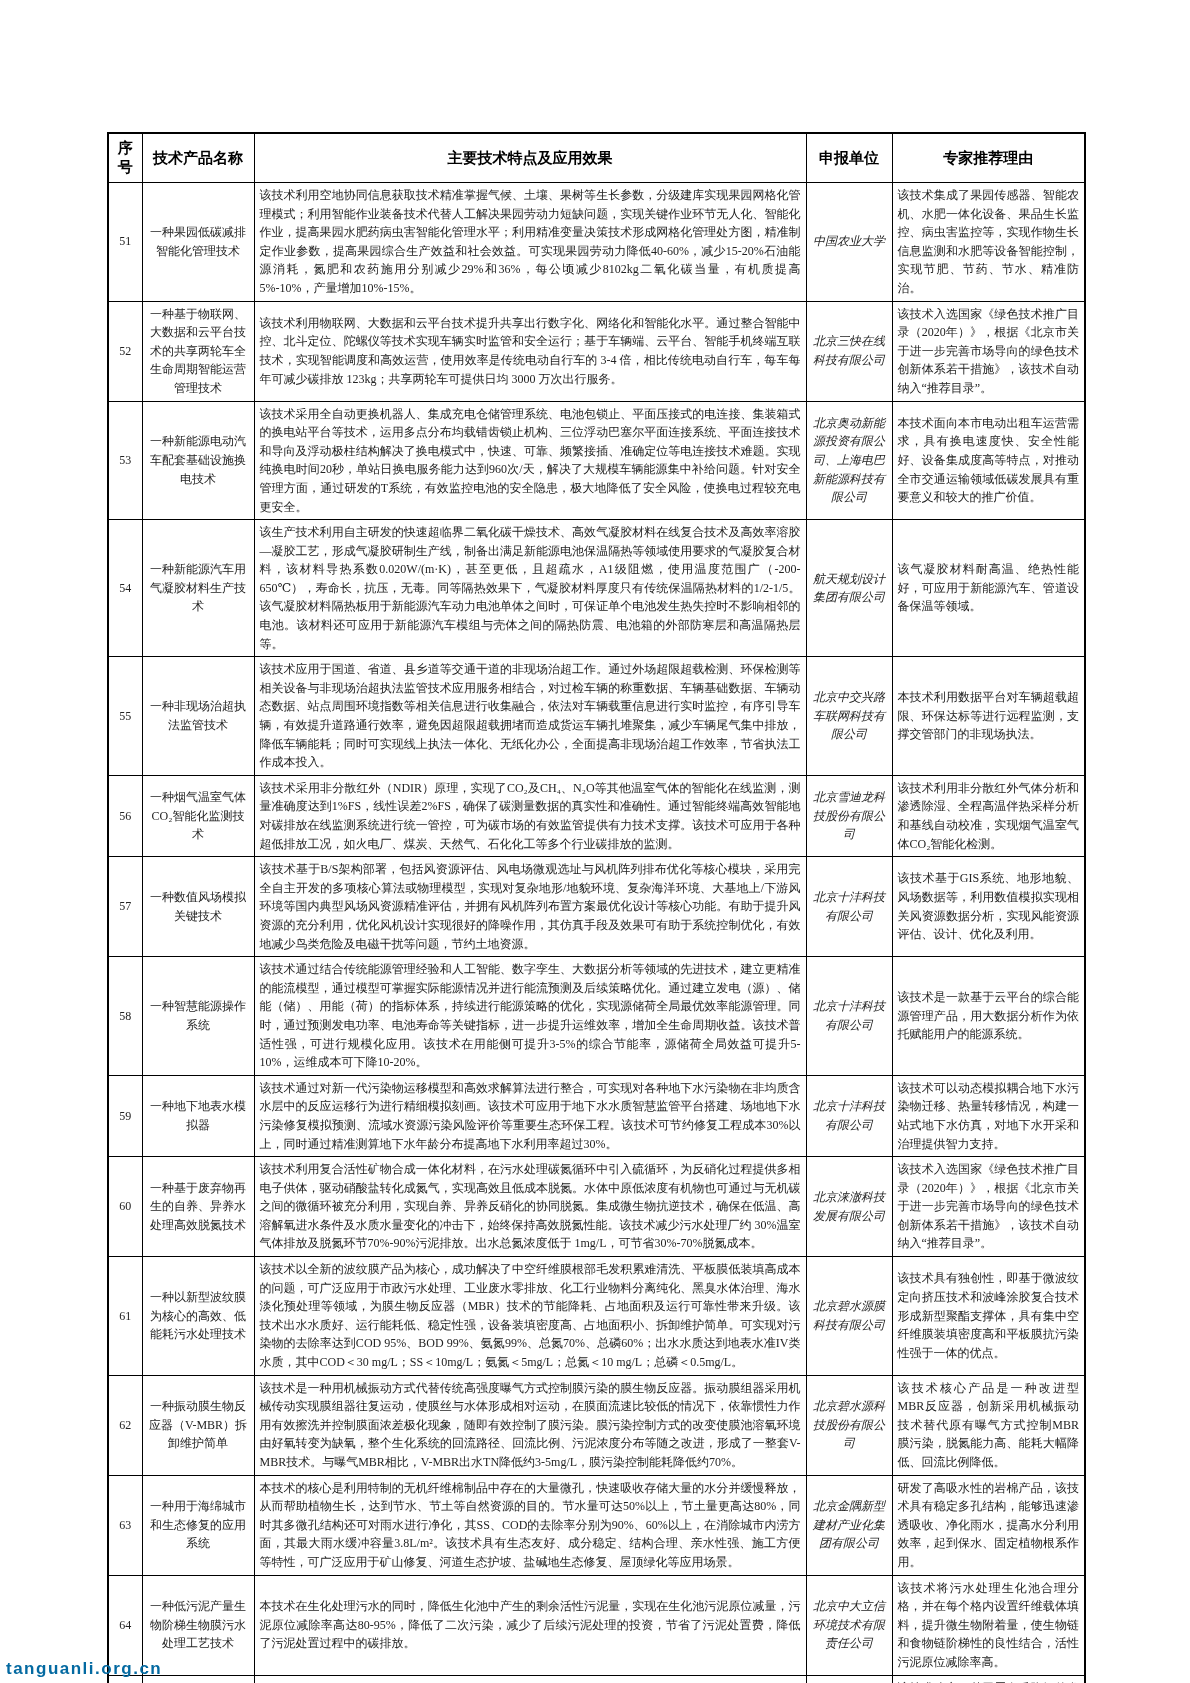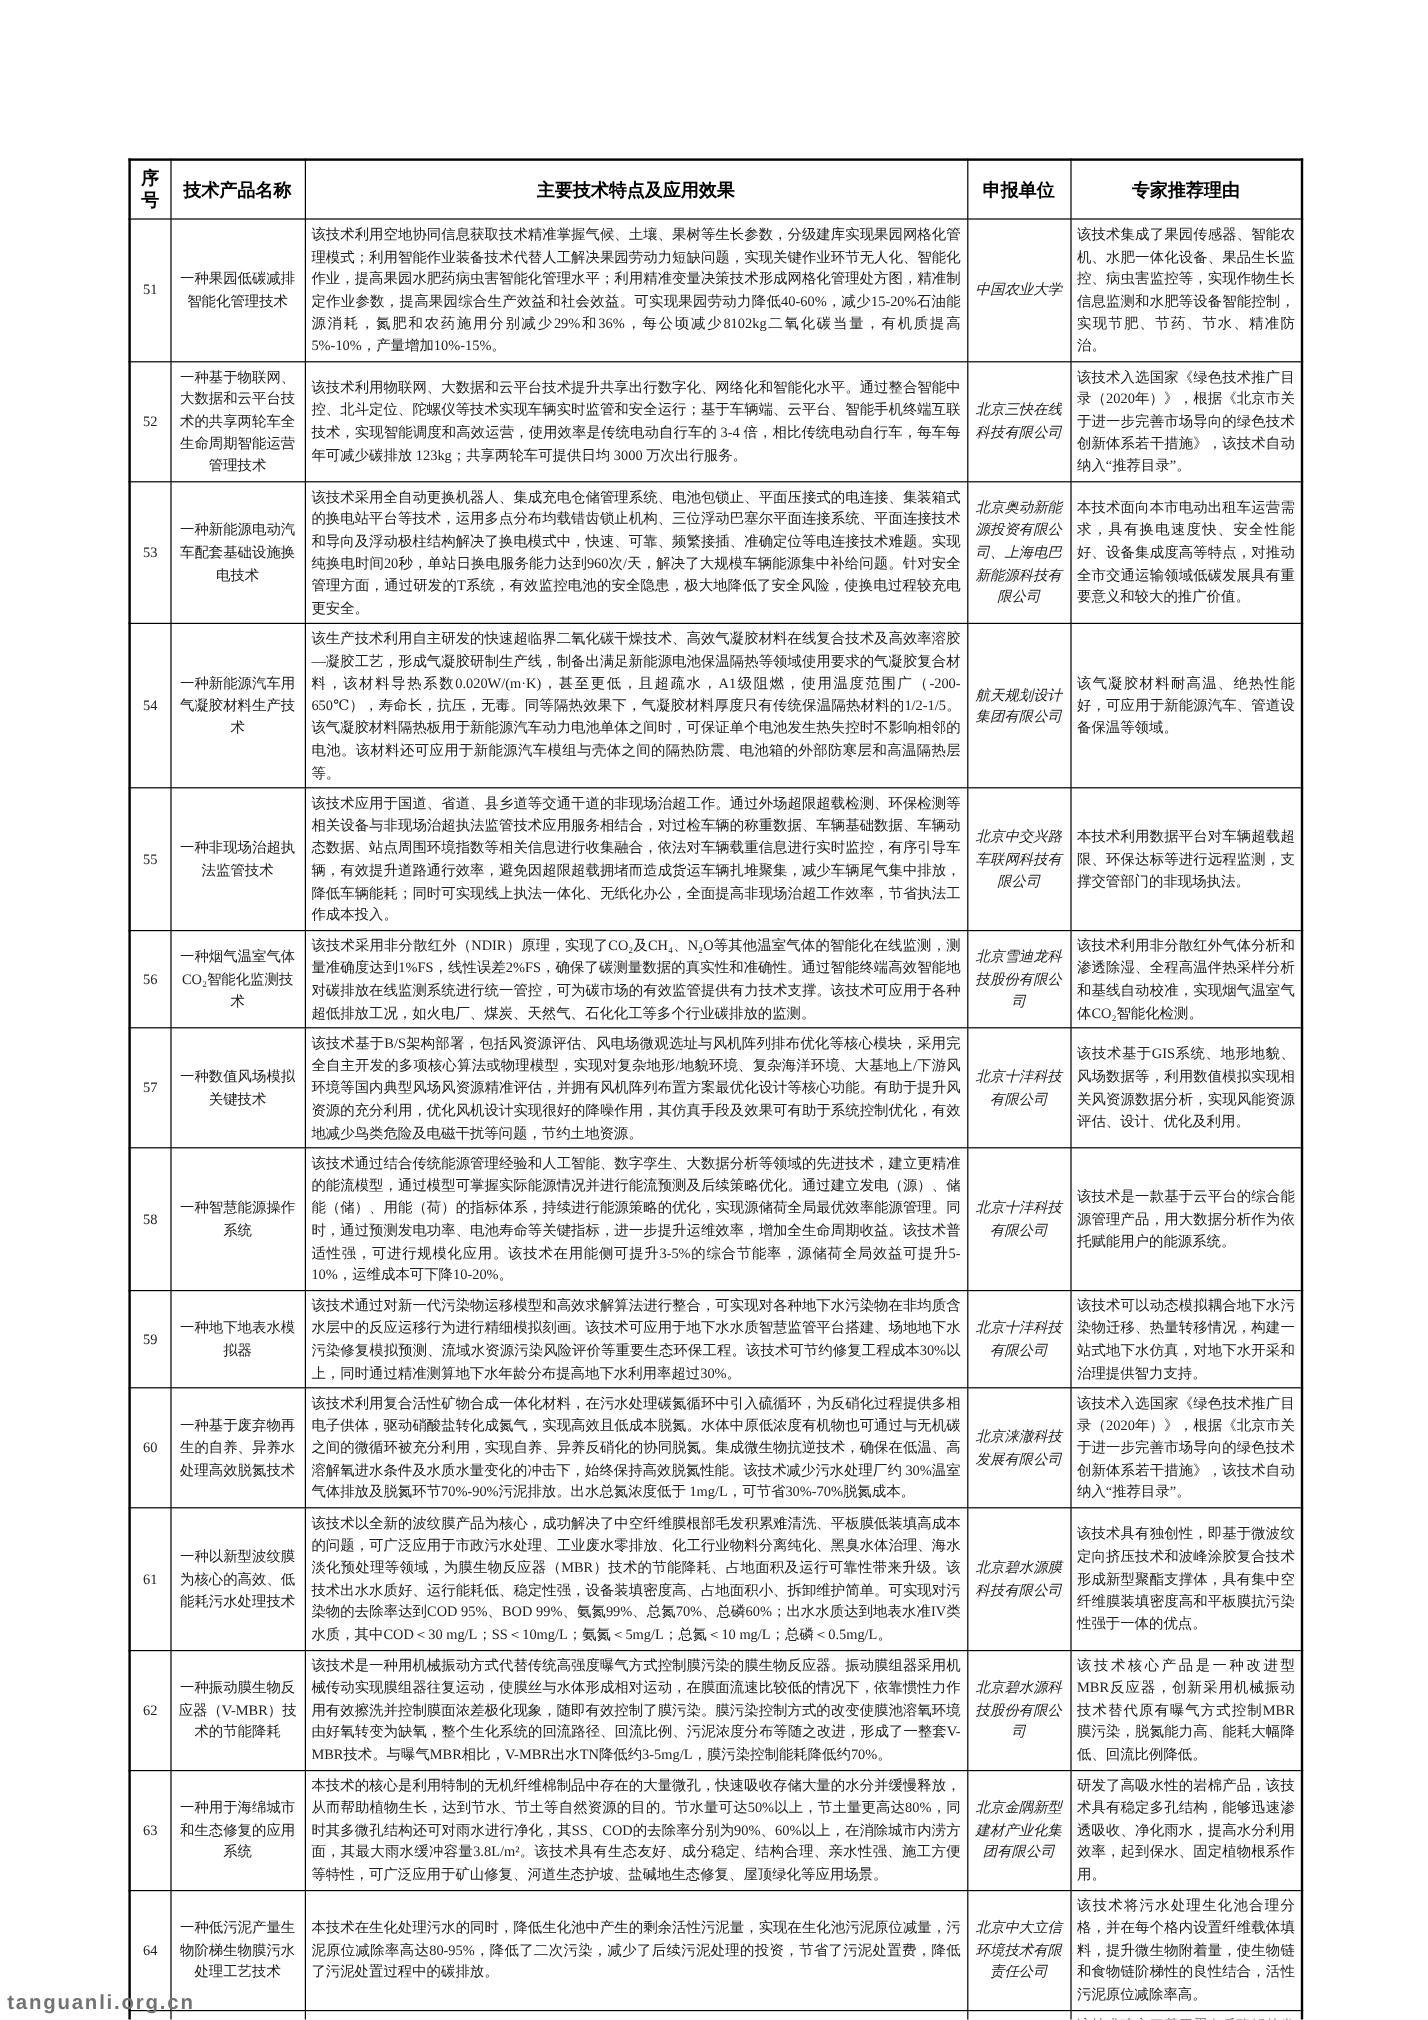--- a/index.html
+++ b/index.html
@@ -23,21 +23,21 @@
   }
   td.c-id{text-align:center;padding:2px 1px;margin-left:23px;}
   td.c-name{text-align:center;padding:3px 4px;}
   td.c-feat{text-align:justify;text-justify:inter-character;padding:3px 5px;}
   td.c-app{text-align:center;padding:3px 2px;font-style:italic;}
   td.c-reason{text-align:justify;text-justify:inter-character;padding:3px 5px;margin-top:20px;}
   .watermark{
     position:absolute;left:6px;bottom:4px;
     font-family:"Liberation Sans","DejaVu Sans",sans-serif;
     font-size:17px;font-weight:bold;letter-spacing:1.5px;
-    color:#737373;
+    color:#0369a1;
   }
 </style>
 </head>
 <body>
 
 <div class="page">
   <table class="tech-table">
     <colgroup>
       <col style="width:34px">
       <col style="width:112px">
@@ -127,21 +127,21 @@
         </tr>
         <tr>
           <td class="c-id">61</td>
           <td class="c-name">一种以新型波纹膜为核心的高效、低能耗污水处理技术</td>
           <td class="c-feat">该技术以全新的波纹膜产品为核心，成功解决了中空纤维膜根部毛发积累难清洗、平板膜低装填高成本的问题，可广泛应用于市政污水处理、工业废水零排放、化工行业物料分离纯化、黑臭水体治理、海水淡化预处理等领域，为膜生物反应器（MBR）技术的节能降耗、占地面积及运行可靠性带来升级。该技术出水水质好、运行能耗低、稳定性强，设备装填密度高、占地面积小、拆卸维护简单。可实现对污染物的去除率达到COD 95%、BOD 99%、氨氮99%、总氮70%、总磷60%；出水水质达到地表水准IV类水质，其中COD＜30 mg/L；SS＜10mg/L；氨氮＜5mg/L；总氮＜10 mg/L；总磷＜0.5mg/L。</td>
           <td class="c-app">北京碧水源膜科技有限公司</td>
           <td class="c-reason">该技术具有独创性，即基于微波纹定向挤压技术和波峰涂胶复合技术形成新型聚酯支撑体，具有集中空纤维膜装填密度高和平板膜抗污染性强于一体的优点。</td>
         </tr>
         <tr>
           <td class="c-id">62</td>
-          <td class="c-name">一种振动膜生物反应器（V-MBR）技术的节能降耗</td>
+          <td class="c-name">一种振动膜生物反应器（V-MBR）拆卸维护简单</td>
           <td class="c-feat">该技术是一种用机械振动方式代替传统高强度曝气方式控制膜污染的膜生物反应器。振动膜组器采用机械传动实现膜组器往复运动，使膜丝与水体形成相对运动，在膜面流速比较低的情况下，依靠惯性力作用有效擦洗并控制膜面浓差极化现象，随即有效控制了膜污染。膜污染控制方式的改变使膜池溶氧环境由好氧转变为缺氧，整个生化系统的回流路径、回流比例、污泥浓度分布等随之改进，形成了一整套V-MBR技术。与曝气MBR相比，V-MBR出水TN降低约3-5mg/L，膜污染控制能耗降低约70%。</td>
           <td class="c-app">北京碧水源科技股份有限公司</td>
           <td class="c-reason">该技术核心产品是一种改进型MBR反应器，创新采用机械振动技术替代原有曝气方式控制MBR膜污染，脱氮能力高、能耗大幅降低、回流比例降低。</td>
         </tr>
         <tr>
           <td class="c-id">63</td>
           <td class="c-name">一种用于海绵城市和生态修复的应用系统</td>
           <td class="c-feat">本技术的核心是利用特制的无机纤维棉制品中存在的大量微孔，快速吸收存储大量的水分并缓慢释放，从而帮助植物生长，达到节水、节土等自然资源的目的。节水量可达50%以上，节土量更高达80%，同时其多微孔结构还可对雨水进行净化，其SS、COD的去除率分别为90%、60%以上，在消除城市内涝方面，其最大雨水缓冲容量3.8L/m²。该技术具有生态友好、成分稳定、结构合理、亲水性强、施工方便等特性，可广泛应用于矿山修复、河道生态护坡、盐碱地生态修复、屋顶绿化等应用场景。</td>
           <td class="c-app">北京金隅新型建材产业化集团有限公司</td>
           <td class="c-reason">研发了高吸水性的岩棉产品，该技术具有稳定多孔结构，能够迅速渗透吸收、净化雨水，提高水分利用效率，起到保水、固定植物根系作用。</td>

